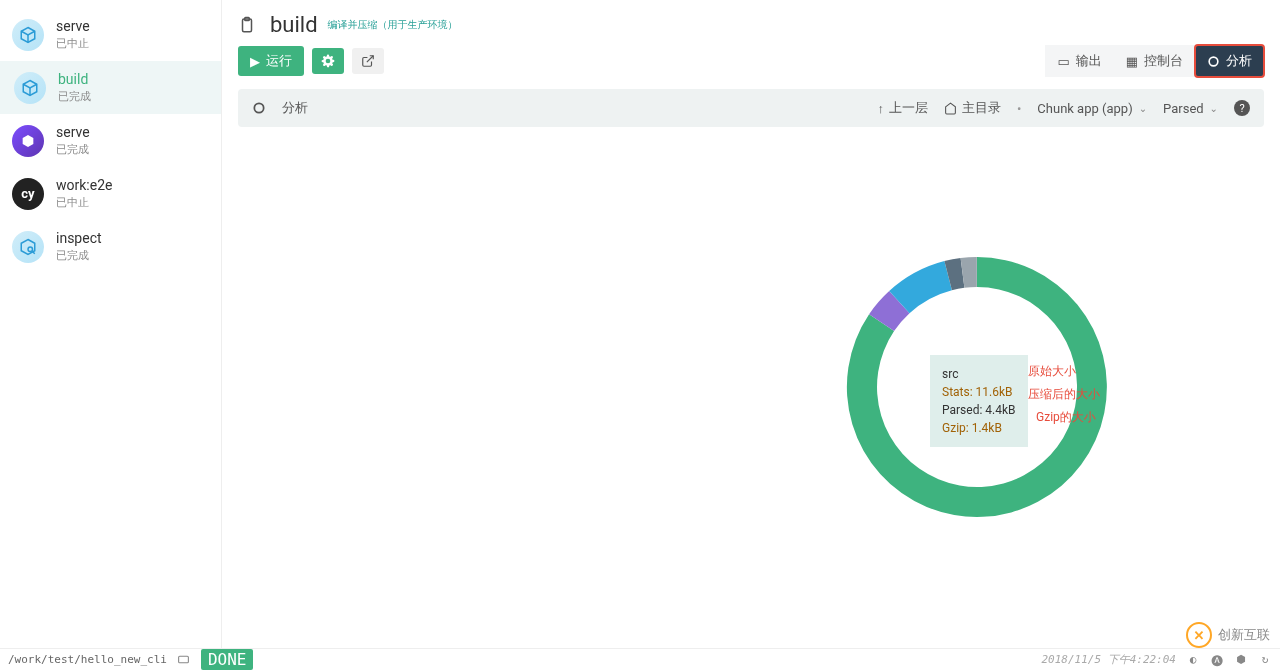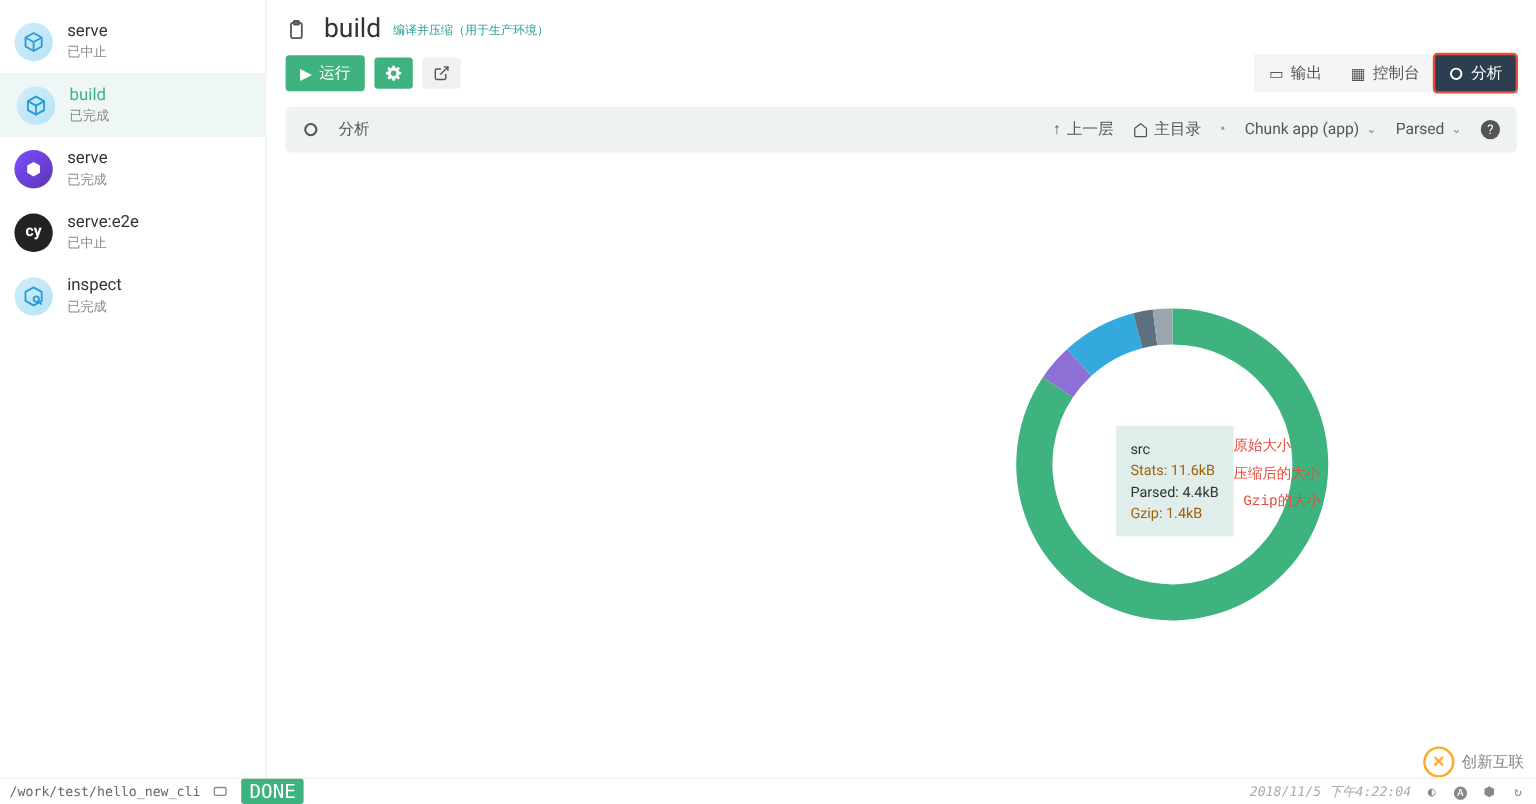--- a/index.html
+++ b/index.html
@@ -38,21 +38,21 @@
 .panel .spacer { flex: 1; }
 .panel .muted { color: #999; }
 .panel .link { color: #555; display: inline-flex; align-items: center; gap: 5px; }
 .panel .dropdown { display: inline-flex; align-items: center; gap: 6px; cursor: pointer; }
 .viz { position: relative; flex: 1; }
 .donut-svg { position: absolute; left: 610px; top: 115px; }
 .tooltip-box { position: absolute; left: 708px; top: 228px; background: #dfeeeb; padding: 10px 12px; font-size: 12px; line-height: 1.5; }
 .tooltip-box .ttl { color: #333; }
 .tooltip-box .dim { color: #a16207; }
 .tooltip-box .em { color: #333; }
-.annot { position: absolute; font-size: 12px; color: #e74c3c; font-family: Liberation Mono, monospace; }
+.annot { position: absolute; font-size: 12px; color: #e74c3c; }
 .annot.a1 { left: 806px; top: 236px; }
 .annot.a2 { left: 806px; top: 259px; }
 .annot.a3 { left: 814px; top: 282px; }
 .statusbar { position: absolute; bottom: 0; left: 0; right: 0; height: 22px; background: #fff; border-top: 1px solid #eee; display: flex; align-items: center; padding: 0 8px; font-size: 11px; color: #666; gap: 10px; font-family: monospace; }
 .statusbar .spacer { flex: 1; }
 .badge-done { background: #3eb37f; color: #fff; padding: 1px 7px; border-radius: 2px; font-size: 16px; }
 .sb-icon { width: 14px; height: 14px; display: inline-flex; align-items: center; justify-content: center; color: #888; }
 .watermark { position: absolute; right: 10px; bottom: 22px; display: flex; align-items: center; gap: 6px; color: #888; font-size: 13px; }
 .watermark .wcirc { width: 26px; height: 26px; border: 2px solid #ffa726; border-radius: 50%; display: flex; align-items: center; justify-content: center; color: #ffa726; font-weight: 700; }
 .help-circle { width:16px; height:16px; border-radius:50%; background:#555; color:#fff; display:inline-flex; align-items:center; justify-content:center; font-size:11px; }
@@ -100,21 +100,21 @@
       </div>
       <div class="task-labels">
         <span class="task-name">serve</span>
         <span class="task-status">已完成</span>
       </div>
     </div>
 
     <div class="task-item">
       <div class="task-icon ti-cy">cy</div>
       <div class="task-labels">
-        <span class="task-name">serve:e2e</span>
+        <span class="task-name">work:e2e</span>
         <span class="task-status">已中止</span>
       </div>
     </div>
 
     <div class="task-item">
       <div class="task-icon ti-blue">
         <svg viewBox="0 0 24 24" fill="none" stroke="#2a9bd6" stroke-width="2">
             <path d="M12 2l9 5v10l-9 5-9-5V7l9-5z"></path>
             <circle cx="15" cy="15" r="3"></circle>
             <path d="M18 18l3 3"></path>

